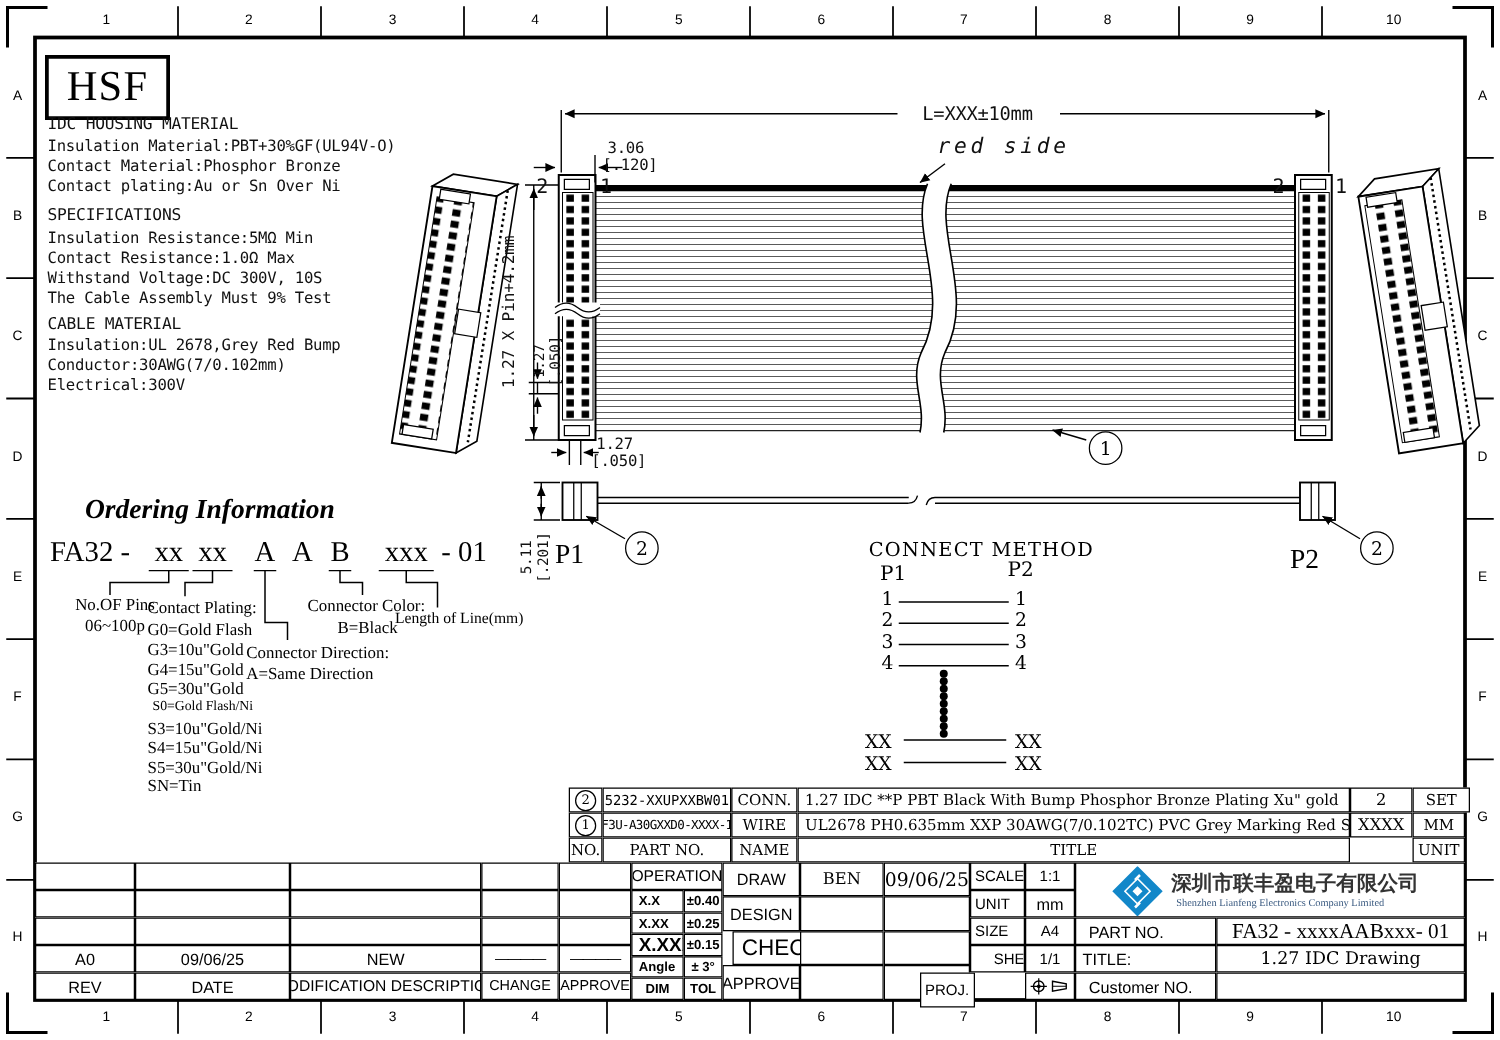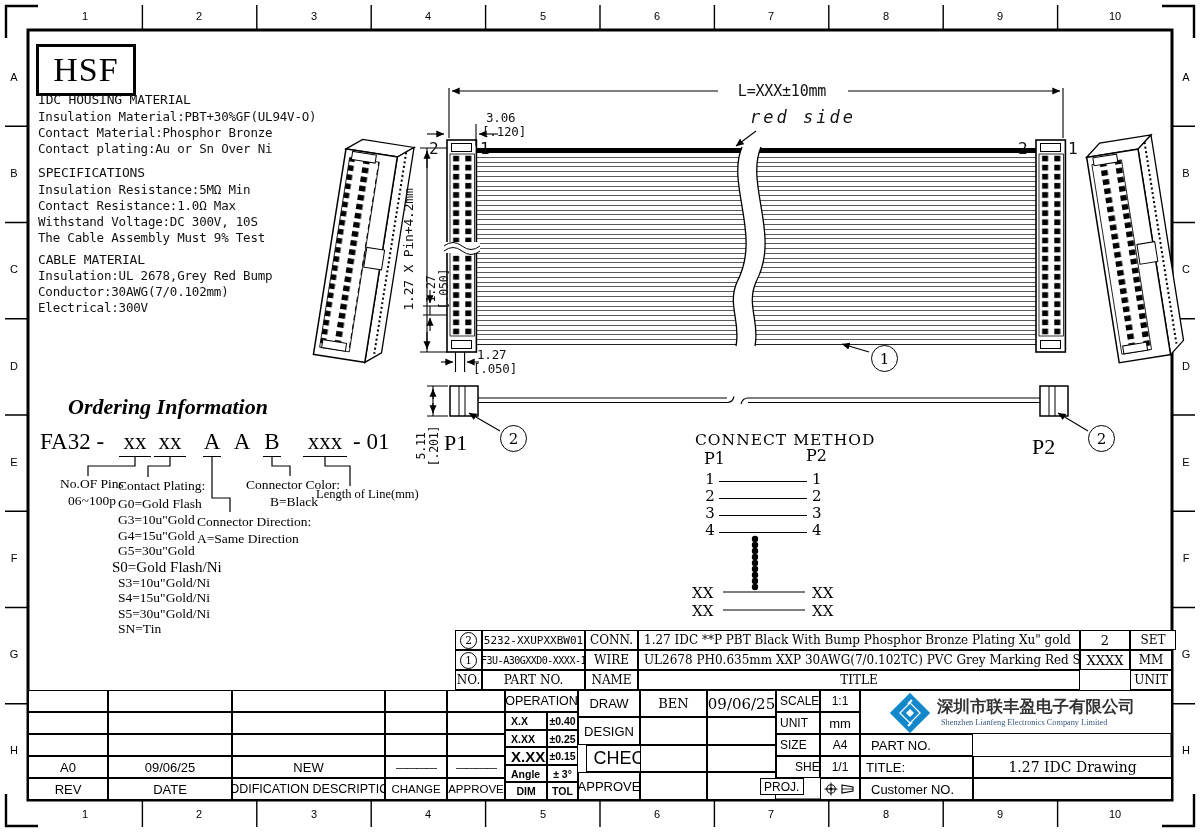--- a/index.html
+++ b/index.html
@@ -273,21 +273,21 @@
   <div class="lser ctr ul" style="left:263px;top:429px;width:18px;font-size:23px">B</div>
   <div class="lser ctr ul" style="left:303px;top:429px;width:44px;font-size:23px">xxx</div>
   <div class="lser" style="left:353px;top:429px;font-size:23px">- 01</div>
   <div class="lser ctr" style="left:46px;top:476px;width:92px;font-size:13.5px">No.OF Pins</div>
   <div class="lser ctr" style="left:46px;top:493px;width:92px;font-size:13.5px">06~100p</div>
   <div class="lser" style="left:118px;top:478px;font-size:13.5px">Contact Plating:</div>
   <div class="lser" style="left:118px;top:496px;font-size:13.5px">G0=Gold Flash</div>
   <div class="lser" style="left:118px;top:512px;font-size:13.5px">G3=10u"Gold</div>
   <div class="lser" style="left:118px;top:528px;font-size:13.5px">G4=15u"Gold</div>
   <div class="lser" style="left:118px;top:543px;font-size:13.5px">G5=30u"Gold</div>
-  <div class="lser" style="left:112px;top:559px;font-size:15px">S0=Gold Flash/Ni</div>
+  <div class="lser" style="left:122px;top:559px;font-size:11px">S0=Gold Flash/Ni</div>
   <div class="lser" style="left:118px;top:575px;font-size:13.5px">S3=10u"Gold/Ni</div>
   <div class="lser" style="left:118px;top:590px;font-size:13.5px">S4=15u"Gold/Ni</div>
   <div class="lser" style="left:118px;top:606px;font-size:13.5px">S5=30u"Gold/Ni</div>
   <div class="lser" style="left:118px;top:621px;font-size:13.5px">SN=Tin</div>
   <div class="lser" style="left:197px;top:514px;font-size:13.5px">Connector Direction:</div>
   <div class="lser" style="left:197px;top:531px;font-size:13.5px">A=Same Direction</div>
   <div class="lser" style="left:246px;top:477px;font-size:13.5px">Connector Color:</div>
   <div class="lser" style="left:270px;top:494px;font-size:13.5px">B=Black</div>
   <div class="lser" style="left:316px;top:487px;font-size:12.5px">Length of Line(mm)</div>
 
@@ -366,21 +366,21 @@
   <i class="cell" style="left:707px;top:772px;width:69px;height:28px"></i>
 
   <div class="cell left" style="left:776px;top:690px;width:44px;height:22px;font-size:12px;padding-left:3px">SCALE</div>
   <div class="cell" style="left:820px;top:690px;width:40px;height:22px;font-size:12px">1:1</div>
   <div class="cell left" style="left:776px;top:712px;width:44px;height:22px;font-size:12px;padding-left:3px">UNIT</div>
   <div class="cell" style="left:820px;top:712px;width:40px;height:22px;font-size:13px">mm</div>
   <div class="cell left" style="left:776px;top:734px;width:44px;height:22px;font-size:12px;padding-left:3px">SIZE</div>
   <div class="cell" style="left:820px;top:734px;width:40px;height:22px;font-size:12px">A4</div>
   <div class="cell left" style="left:776px;top:756px;width:44px;height:22px;font-size:12px;padding-left:18px">SHEET</div>
   <div class="cell" style="left:820px;top:756px;width:40px;height:22px;font-size:12px">1/1</div>
-  <div class="cell left" style="left:760px;top:778px;width:44px;height:17px;font-size:12px;padding-left:3px">PROJ.</div>
+  <div class="cell left" style="left:736px;top:778px;width:44px;height:28px;font-size:12px;padding-left:3px">PROJ.</div>
   <div class="cell" style="left:820px;top:778px;width:40px;height:22px">
     <svg width="32" height="14" viewBox="0 0 32 14">
       <circle cx="7" cy="7" r="4.2" fill="none" stroke="#000" stroke-width="1.1"></circle>
       <path d="M7,0.5 V13.5 M0.5,7 H13.5" stroke="#000" stroke-width="1"></path>
       <circle cx="7" cy="7" r="1.5" fill="#000"></circle>
       <polygon points="18,3 29,5 29,9 18,11" fill="none" stroke="#000" stroke-width="1.1"></polygon>
       <line x1="18" y1="7" x2="29" y2="7" stroke="#000" stroke-width="0.8"></line>
     </svg>
   </div>
 
@@ -388,18 +388,19 @@
     <svg class="a" style="left:28px;top:2px" width="42" height="40" viewBox="-21 -20 42 40">
       <rect x="-11" y="-11" width="22" height="22" transform="rotate(45)" fill="none" stroke="#1287c9" stroke-width="6.5"></rect>
       <rect x="-6.5" y="-6.5" width="13" height="13" transform="rotate(45)" fill="#1287c9"></rect>
       <path d="M-4,0 L0,-4 L4,0 L0,4 Z" fill="#fff"></path>
       <path d="M-2,-9 L2,-13 M-2,13 L2,9" stroke="#fff" stroke-width="2"></path>
     </svg>
     <div class="sans" style="left:76px;top:5px;font-size:16.5px;font-weight:bold;color:#333">深圳市联丰盈电子有限公司</div>
     <div class="lser" style="left:80px;top:27px;font-size:8.3px;color:#3a5a80">Shenzhen Lianfeng Electronics Company Limited</div>
   </div>
   <div class="cell left" style="left:860px;top:734px;width:113px;height:22px;font-size:13px;padding-left:10px">PART NO.</div>
+  <div class="cell" style="left:973px;top:734px;width:199px;height:22px;font-family:'Liberation Serif',serif;font-size:17px">FA32 - xxxxAABxxx- 01</div>
   <div class="cell left" style="left:860px;top:756px;width:113px;height:22px;font-size:13px;">TITLE:</div>
   <div class="cell" style="left:973px;top:756px;width:199px;height:22px;font-family:'DejaVu Serif',serif;font-size:14px">1.27 IDC Drawing</div>
   <div class="cell left" style="left:860px;top:778px;width:113px;height:22px;font-size:13px;padding-left:10px">Customer NO.</div>
   <i class="cell" style="left:973px;top:778px;width:199px;height:22px"></i>
 
 </div>
 
 </body></html>

